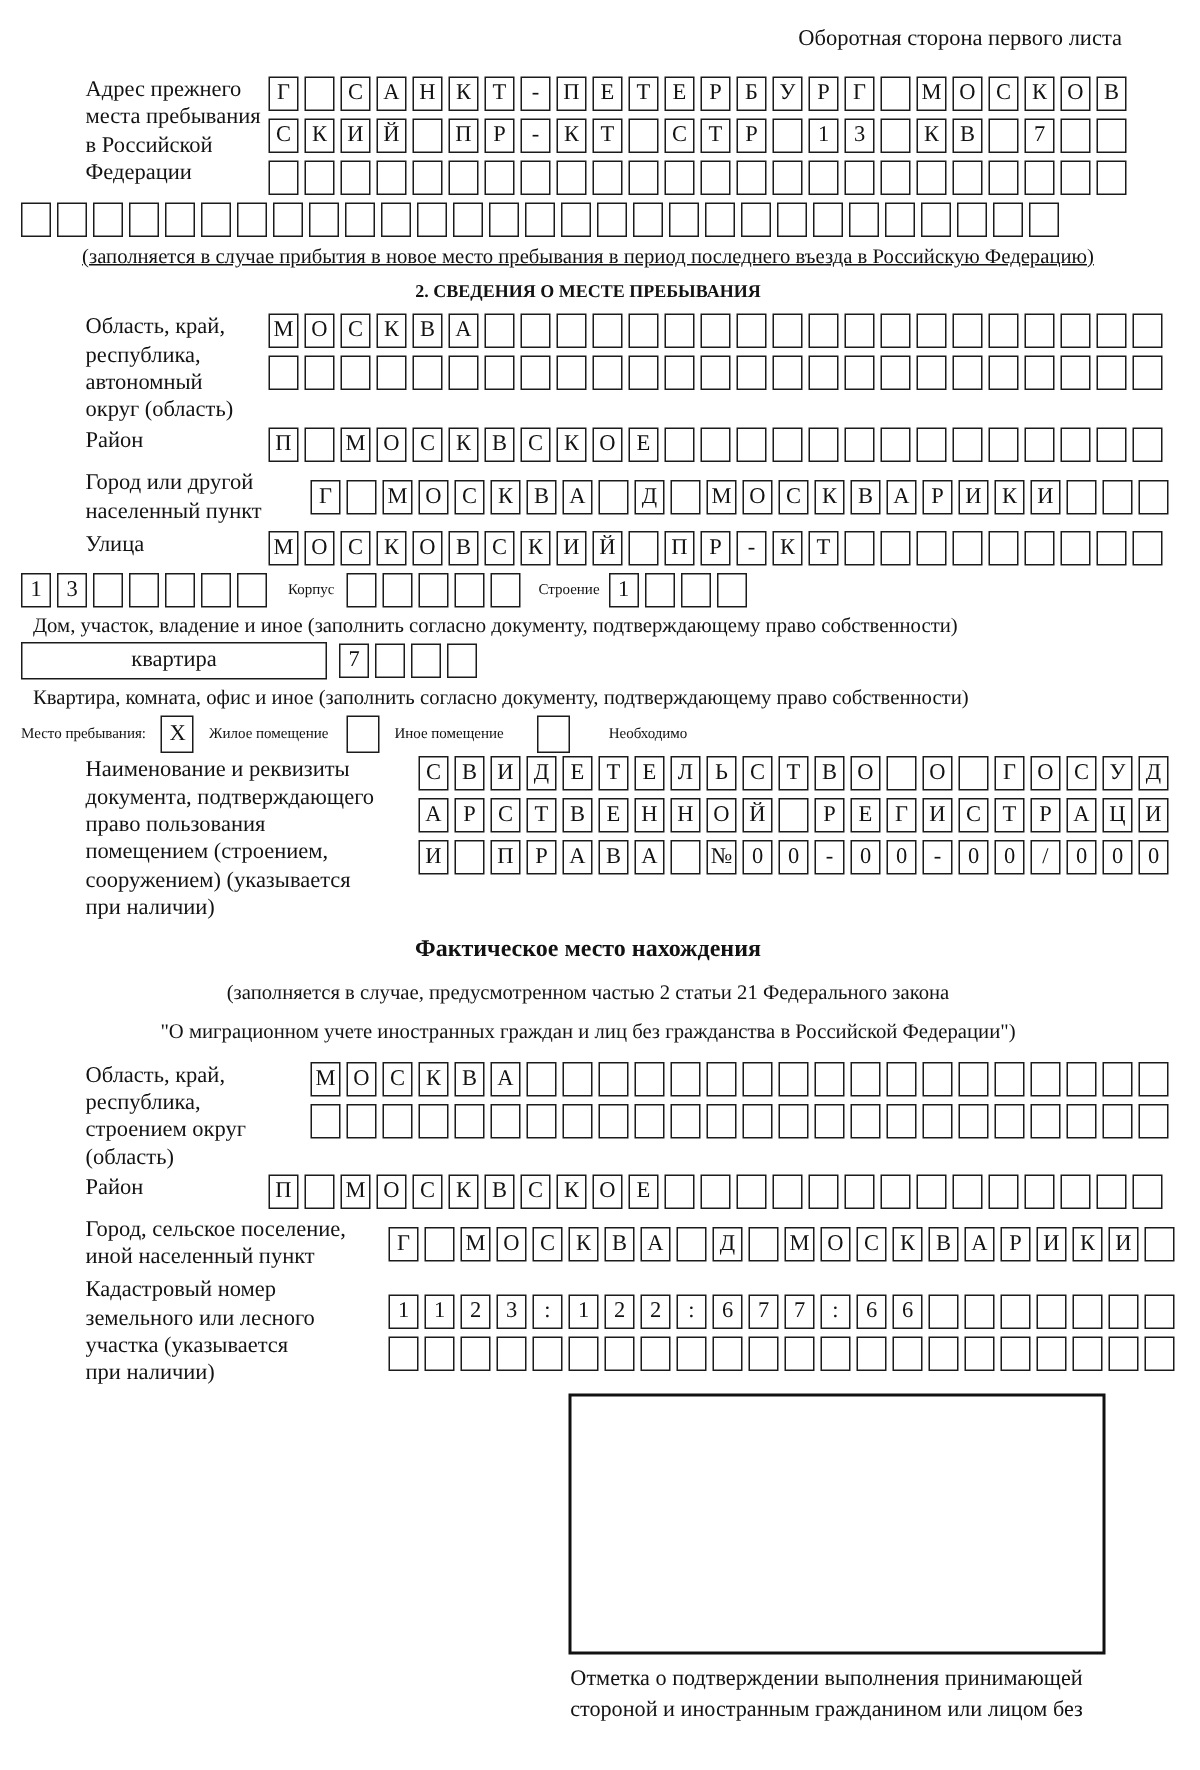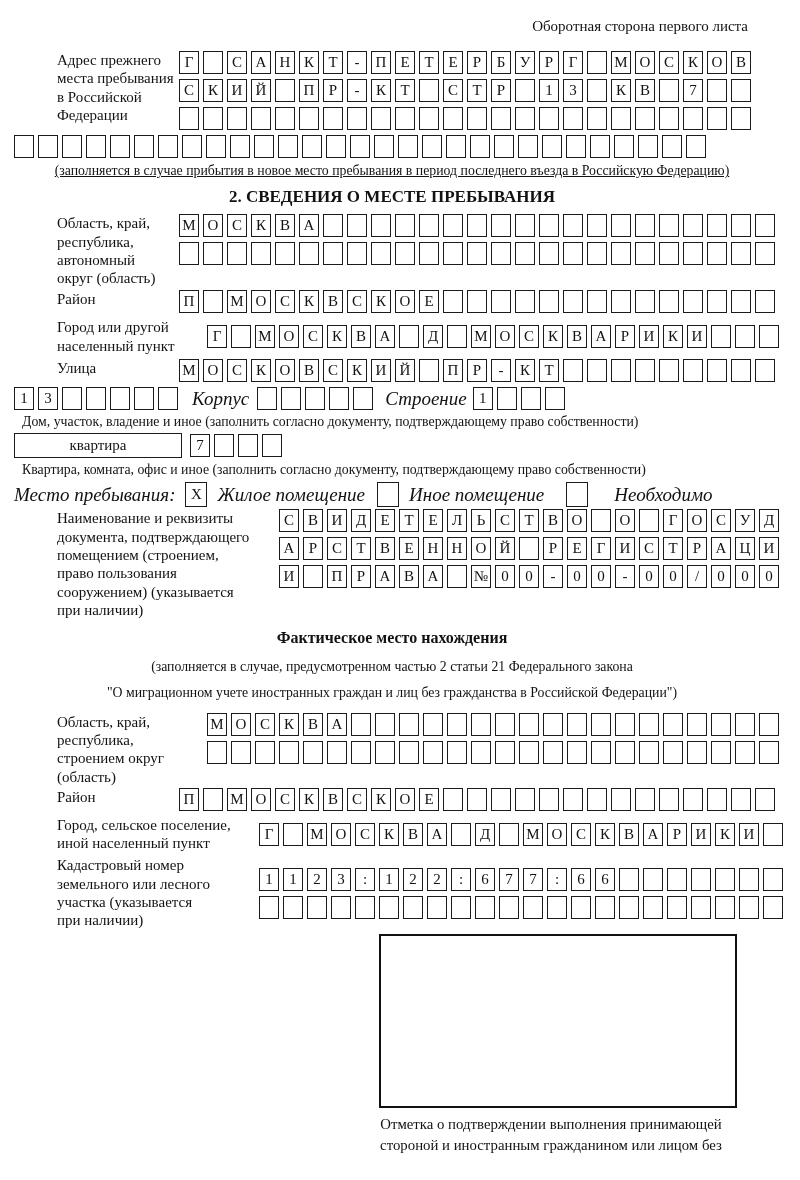--- a/index.html
+++ b/index.html
@@ -13,28 +13,28 @@
   .w122{width:122px;} .w150{width:150px;} .w202{width:202px;} .w222{width:222px;}
   .rows{display:flex;flex-direction:column;gap:5px;}
   .cellrow{display:flex;gap:4px;flex:none;}
   .cell{width:20px;height:23px;flex:none;box-sizing:border-box;border:1.7px solid #1b1b1b;
         font-size:15px;line-height:20px;text-align:center;background:#fff;}
   .mb2{margin-bottom:2px;} .mb3{margin-bottom:3px;} .mb4{margin-bottom:4px;}
   .mb5{margin-bottom:5px;} .mb6{margin-bottom:6px;} .mb8{margin-bottom:8px;text-decoration:underline;} .mb10{margin-bottom:10px;}
   .note{font-size:13.8px;line-height:1.25;}
   .center{text-align:center;}
   .pl8{padding-left:8px;}
-  .h2{font-weight:bold;font-size:17px;text-align:center;margin:2px 0 7px 0;}
+  .h2{font-weight:bold;font-size:12px;text-align:center;margin:2px 0 7px 0;}
   .h3{font-weight:bold;font-size:16px;text-align:center;margin:10px 0 7px 0;}
   .inline-row{display:flex;align-items:center;}
   .widebox{box-sizing:border-box;border:1.7px solid #1b1b1b;height:25px;flex:none;
            text-align:center;font-size:15px;line-height:22px;background:#fff;}
   .dom-box{width:165px;margin-right:10px;}
-  .kv-box{width:168px;margin-right:8px;}
-  .inl-lab{font-size:19px;flex:none;font-style:italic;}
+  .kv-box{width:204px;margin-right:8px;}
+  .inl-lab{font-size:10px;flex:none;}
   .ml6{margin-left:6px;} .ml8{margin-left:8px;} .ml10{margin-left:10px;}
   .ml12{margin-left:12px;} .ml14{margin-left:14px;} .ml22{margin-left:22px;} .ml26{margin-left:26px;}
   .cbox{width:22px;height:25px;line-height:22px;}
   .choose-note{width:620px;text-align:center;}
   .stamp-box{box-sizing:border-box;width:358px;height:174px;border:2px solid #111;
              margin-left:365px;background:#fff;}
   .stamp-caption{width:430px;margin-left:322px;text-align:center;font-size:14.8px;line-height:1.42;margin-top:6px;}
   .lawnote{font-size:13.8px;line-height:1.9;}
 </style>
 </head>
@@ -373,22 +373,22 @@
     <span class="cell cbox ml12"></span>
     <span class="inl-lab ml10">Иное помещение</span>
     <span class="cell cbox ml22"></span>
     <span class="inl-lab ml26">Необходимо</span>
   </div>
 
   <div class="field mb10">
     <div class="lab w222">
         <div>Наименование и реквизиты</div>
         <div>документа, подтверждающего</div>
+        <div>право пользования</div>
         <div>помещением (строением,</div>
-        <div>право пользования</div>
         <div>сооружением) (указывается</div>
         <div>при наличии)</div>
       </div>
     <div class="rows">
       <div class="cellrow">
           <span class="cell">С</span>
           <span class="cell">В</span>
           <span class="cell">И</span>
           <span class="cell">Д</span>
           <span class="cell">Е</span>

